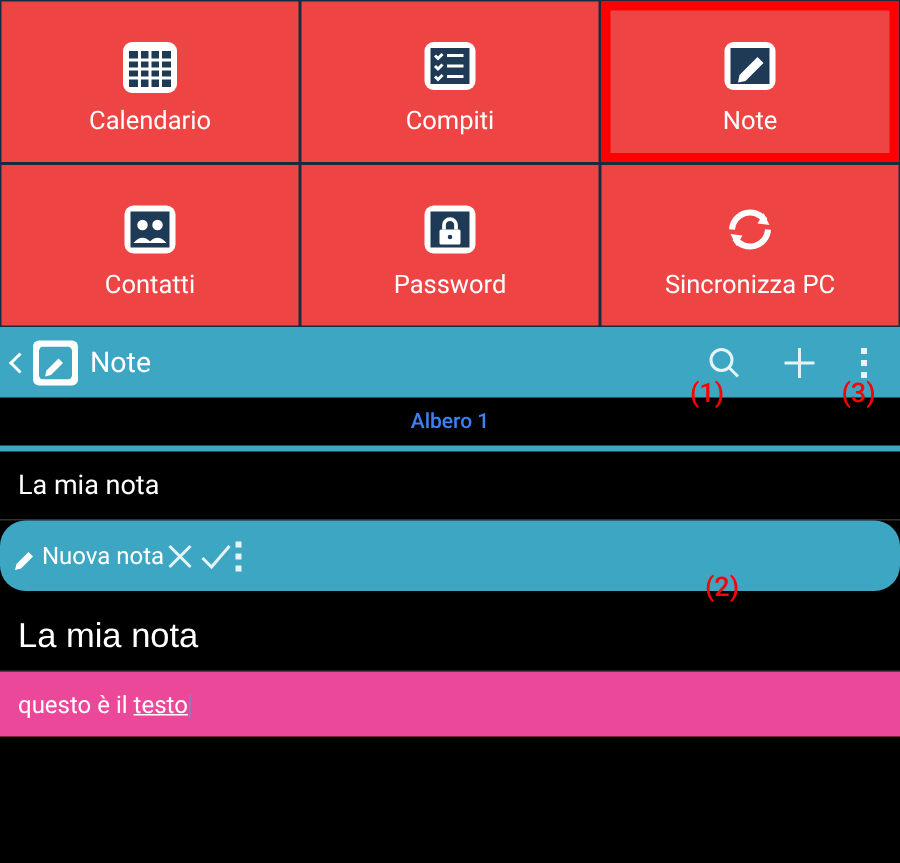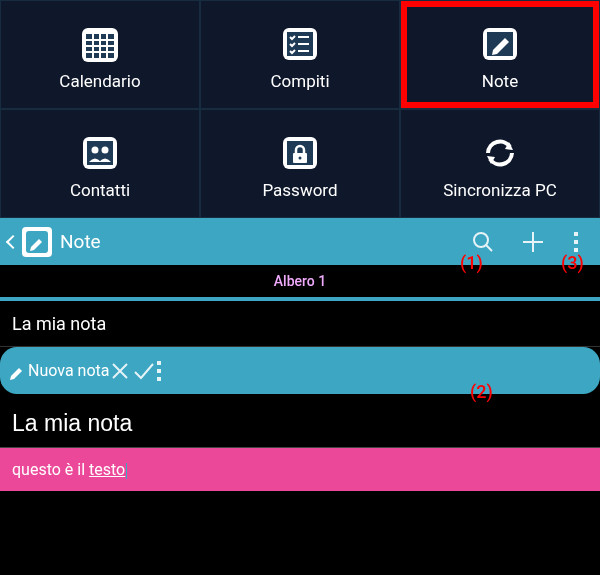--- a/index.html
+++ b/index.html
@@ -11,21 +11,21 @@
     overflow: hidden;
   }
   .home-grid {
     display: grid;
     grid-template-columns: repeat(3, 1fr);
     gap: 2px;
     background: #182c40;
     padding: 1px;
   }
   .home-item {
-    background: #0f172a;
+    background: #ef4444;
     height: 107px;
     display: flex;
     flex-direction: column;
     align-items: center;
     justify-content: center;
     color: #fff;
     gap: 1px;
     cursor: pointer;
     position: relative;
   }
@@ -107,21 +107,21 @@
     font-size: 14px;
     font-weight: 500;
     display: flex;
     align-items: center;
     justify-content: center;
     border-bottom: 2px solid #444;
     cursor: pointer;
   }
   .tab.active {
     border-bottom: 4px solid #3da7c3;
-    color: #f0abfc;
+    color: #3b82f6;
   }
   .list {
     background: #000;
   }
   .list-item {
     color: #fff;
     font-size: 18px;
     padding: 12px 12px;
     border-bottom: 1px solid #333;
   }

